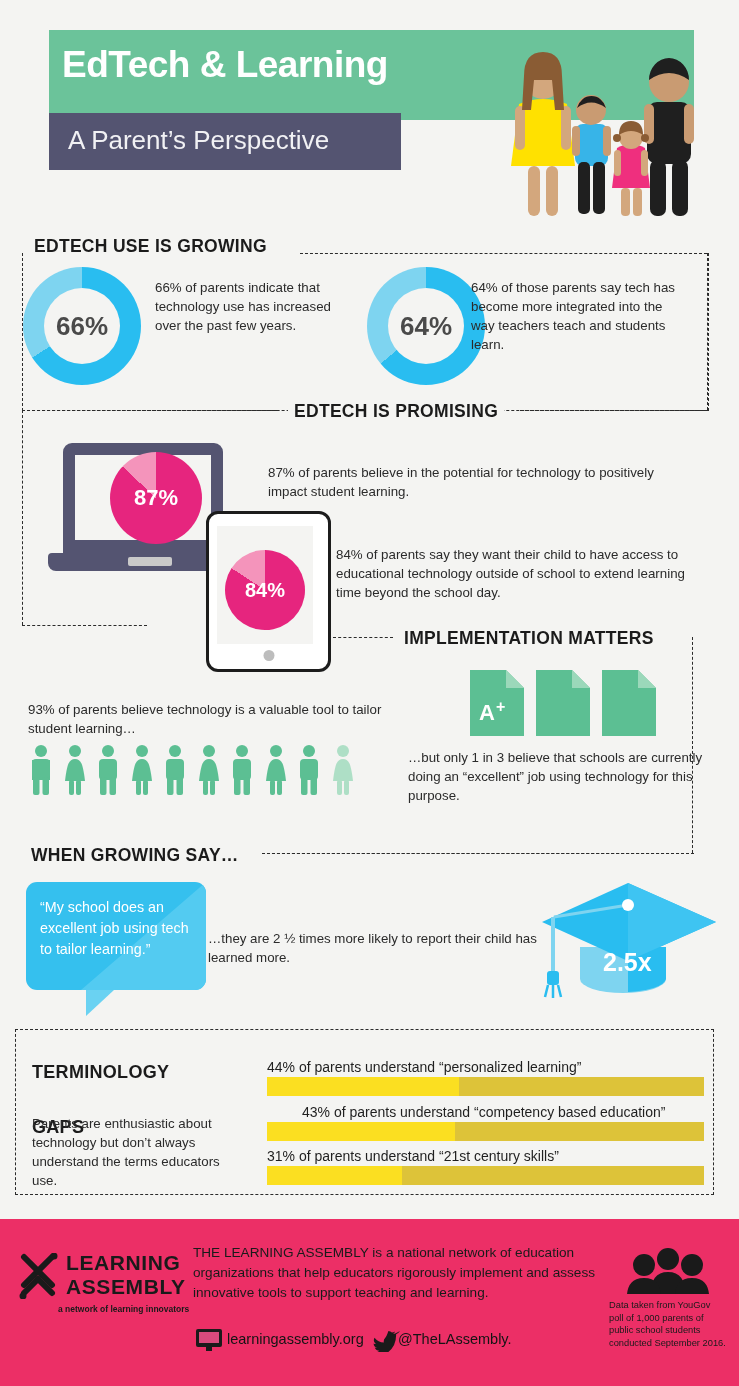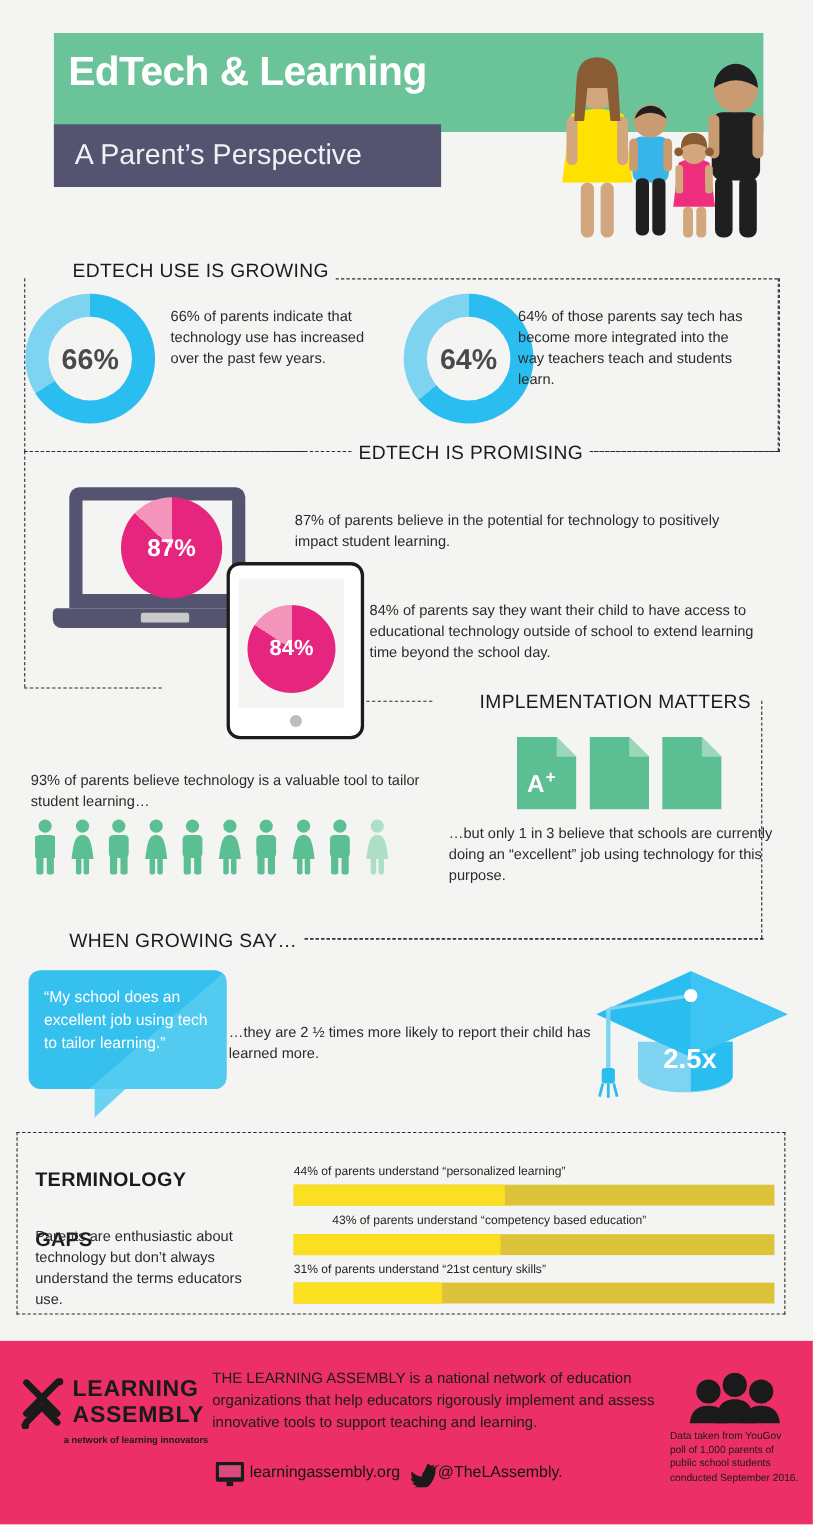--- a/index.html
+++ b/index.html
@@ -14,21 +14,21 @@
 
   
   .header-band{position:absolute;left:49px;top:30px;width:645px;height:90px;background:#6bc39a;}
   .header-title{position:absolute;left:62px;top:44px;font-size:37px;font-weight:bold;color:#ffffff;letter-spacing:-0.5px;}
   .header-sub-band{position:absolute;left:49px;top:113px;width:352px;height:57px;background:#545471;}
   .header-subtitle{position:absolute;left:68px;top:125px;font-size:26px;color:#f1f1f4;}
 
   .family{position:absolute;left:497px;top:42px;width:205px;height:180px;}
 
   
-  .sec-head{position:absolute;font-size:17.5px;font-weight:normal;color:#1b1b1b;letter-spacing:0.3px;background:#f4f4f2;padding:0 6px;z-index:5;margin-left:32px;}
+  .sec-head{position:absolute;font-size:17.5px;font-weight:bold;color:#1b1b1b;letter-spacing:0.3px;background:#f4f4f2;padding:0 6px;z-index:5;}
 
   .dashbox{position:absolute;border:1.6px dashed #2b2b2b;}
   .dashline{position:absolute;border-top:1.6px dashed #2b2b2b;height:0;}
   .dashvert{position:absolute;border-left:1.6px dashed #2b2b2b;width:0;}
 
   
   .donut{position:absolute;width:118px;height:118px;border-radius:50%;}
   .donut .hole{position:absolute;left:50%;top:50%;transform:translate(-50%,-50%);
     width:76px;height:76px;border-radius:50%;background:#f4f4f2;
     display:flex;align-items:center;justify-content:center;}
@@ -63,21 +63,21 @@
      clip-path:polygon(100% 0,100% 100%,0 100%);}
   .bubble p{position:relative;margin:0;padding:15px 14px;font-size:14.3px;line-height:21px;color:#ffffff;}
   .bubble-tail{position:absolute;left:86px;top:990px;width:0;height:0;
      border-left:0 solid transparent;border-top:26px solid #6ad2f2;border-right:28px solid transparent;}
 
   .cap{position:absolute;left:540px;top:875px;width:180px;height:125px;}
 
   
   .bar-track{position:absolute;height:19px;background:#ddc339;}
   .bar-fill{position:absolute;left:0;top:0;height:19px;background:#fbdf21;}
-  .bar-label{position:absolute;font-size:11px;color:#1f1f1f;}
+  .bar-label{position:absolute;font-size:14px;color:#1f1f1f;}
 
   
   .footer{position:absolute;left:0;top:1219px;width:739px;height:167px;background:#ec2f66;}
   .footer-text{position:absolute;left:193px;top:1243px;width:420px;font-size:13.6px;line-height:20px;color:#1a1a1a;}
   .footer-link{position:absolute;font-size:14.5px;color:#141414;}
   .footer-note{position:absolute;left:609px;top:1299px;width:118px;font-size:9.3px;line-height:12.5px;color:#1a1a1a;}
   .logo-word{position:absolute;font-weight:bold;color:#1a1a1a;letter-spacing:0.6px;}
 </style>
 </head>
 <body>

